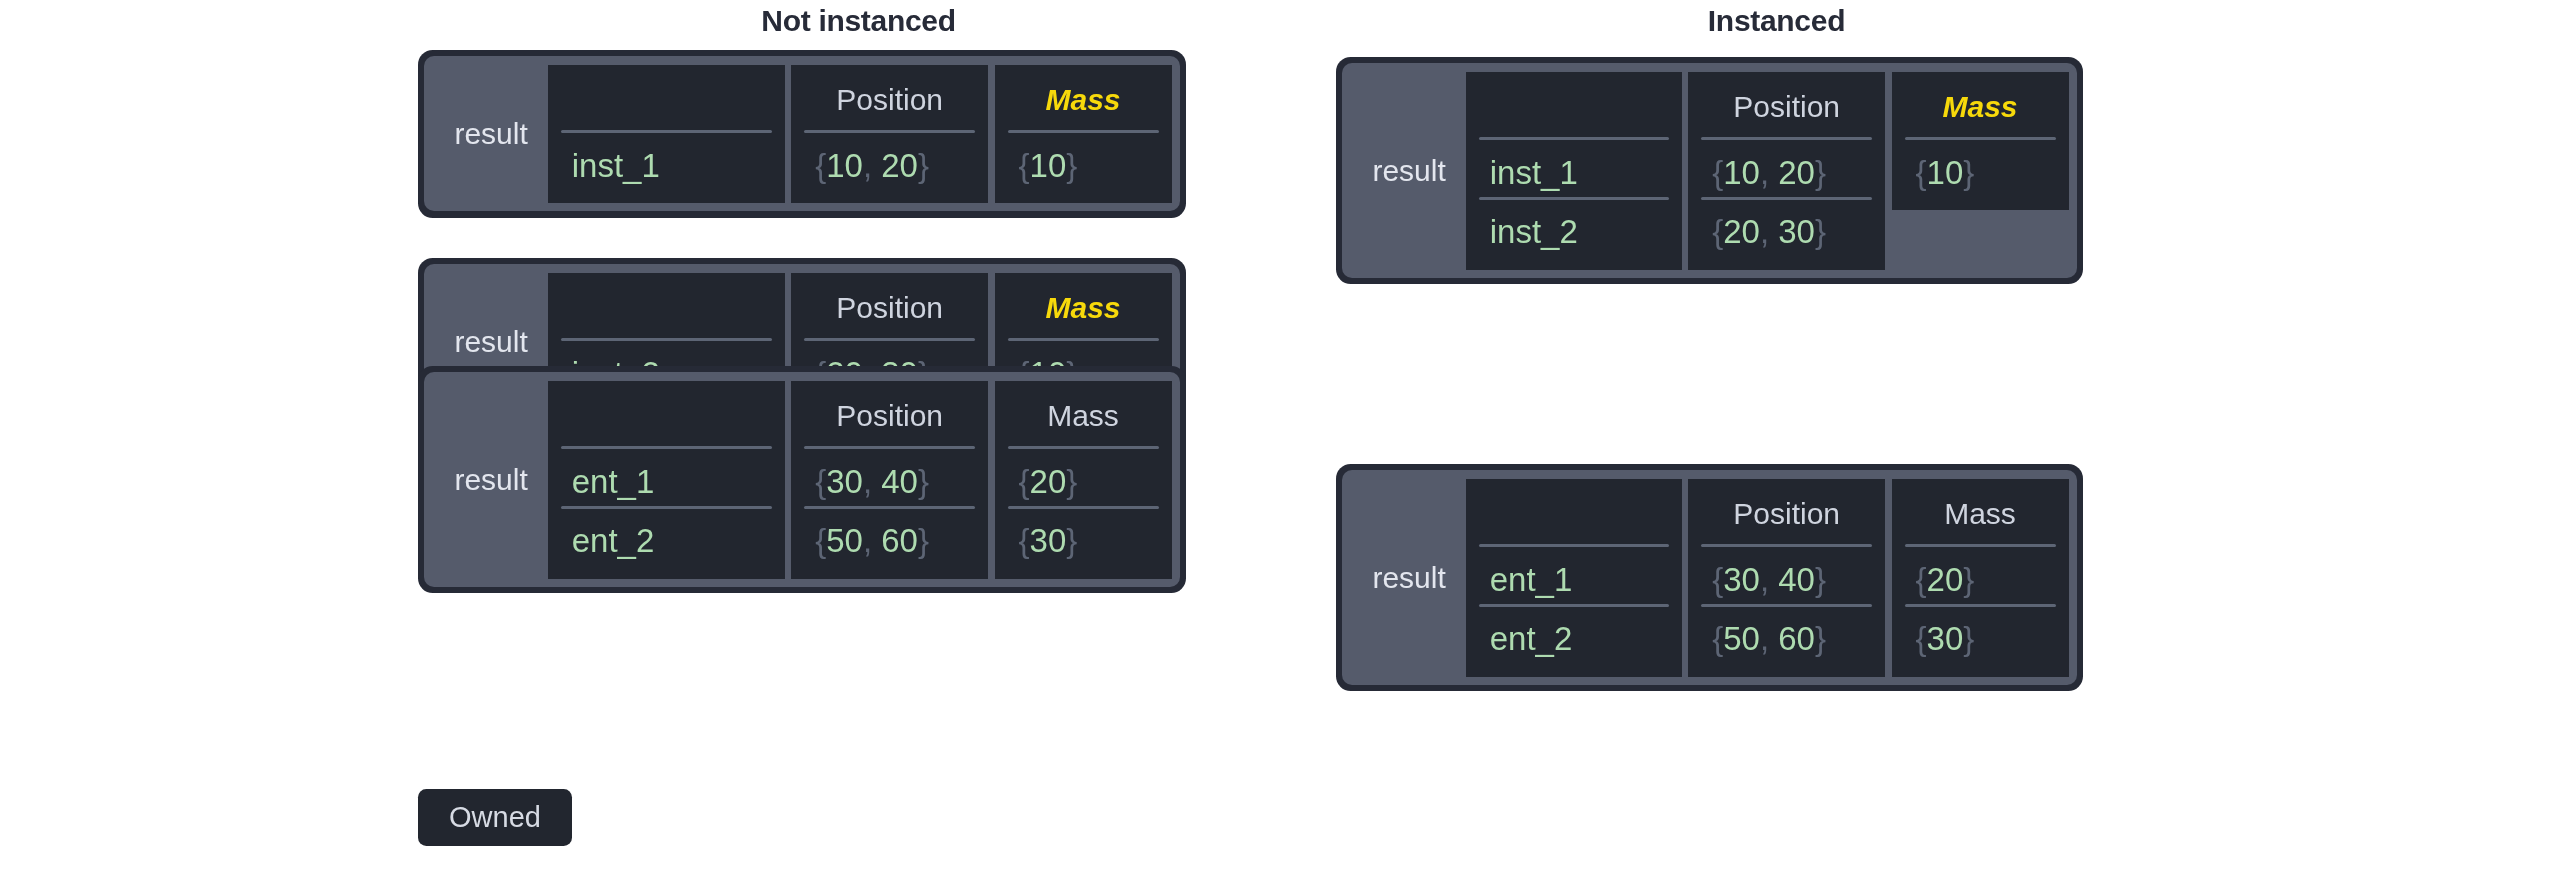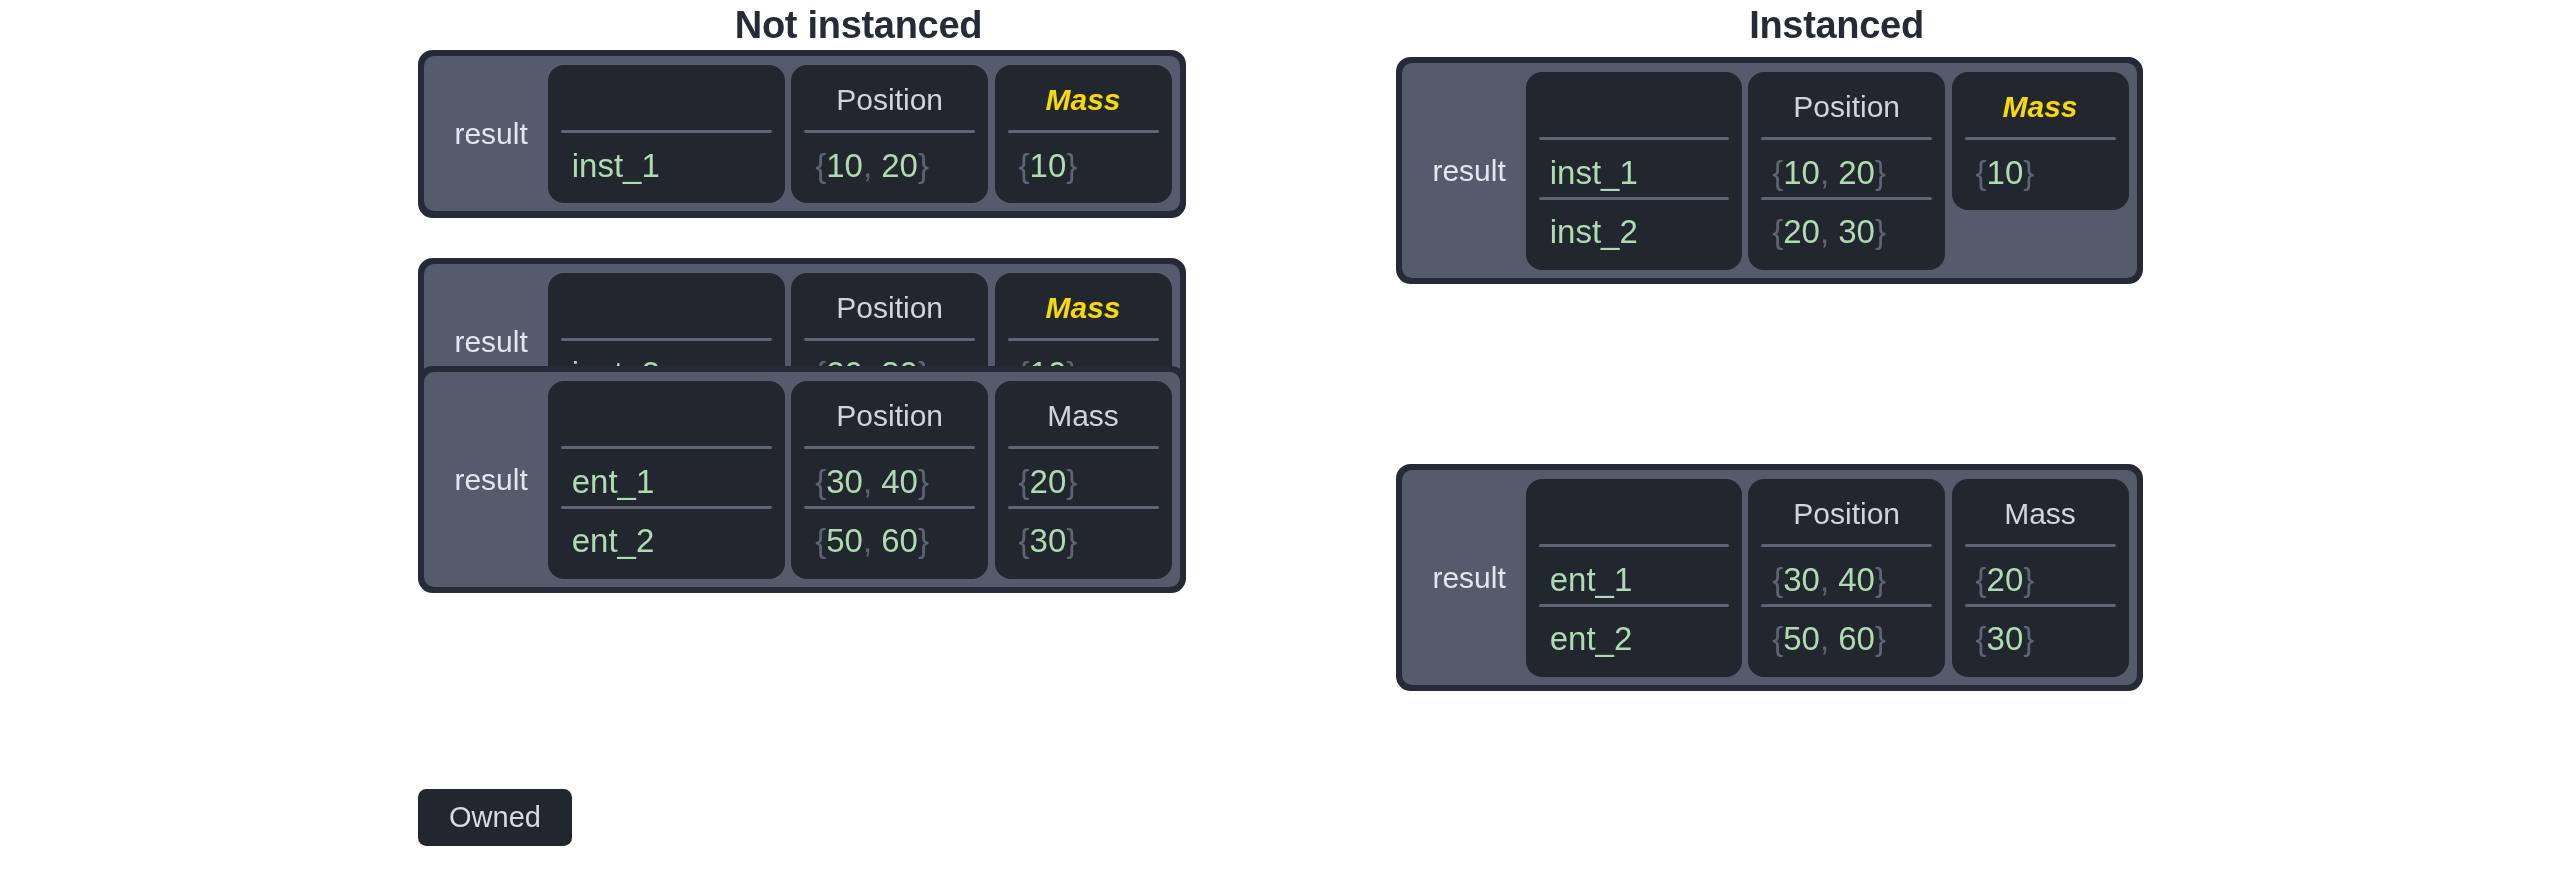--- a/index.html
+++ b/index.html
@@ -21,24 +21,24 @@
     height: 870px;
     background: #ffffff;
   }
 
   
   .column {
     position: absolute;
     top: 0;
   }
   #col-left  { left: 418px;  width: 881px; }
-  #col-right { left: 1396px; width: 881px; }
+  #col-right { left: 1336px; width: 881px; }
 
   .column-title {
-    font-size: 38px;
+    font-size: 30px;
     font-weight: bold;
     color: #272b38;
     text-align: center;
     letter-spacing: -0.3px;
     line-height: 1;
     padding-top: 6.4px;
     white-space: nowrap;
   }
 
   
@@ -73,21 +73,21 @@
   
   .cols {
     display: flex;
     align-items: flex-start;
     gap: 6.4px;
     padding: 8.3px 8.3px 8.3px 0;
   }
 
   .col {
     background: #22262f;
-    border-radius: 16px;
+    border-radius: 0;
     box-sizing: border-box;
     display: flex;
     flex-direction: column;
     align-items: stretch;
     padding: 0 0 13px 0;
   }
 
   .col-head {
     font-size: 30px;
     line-height: 1;

